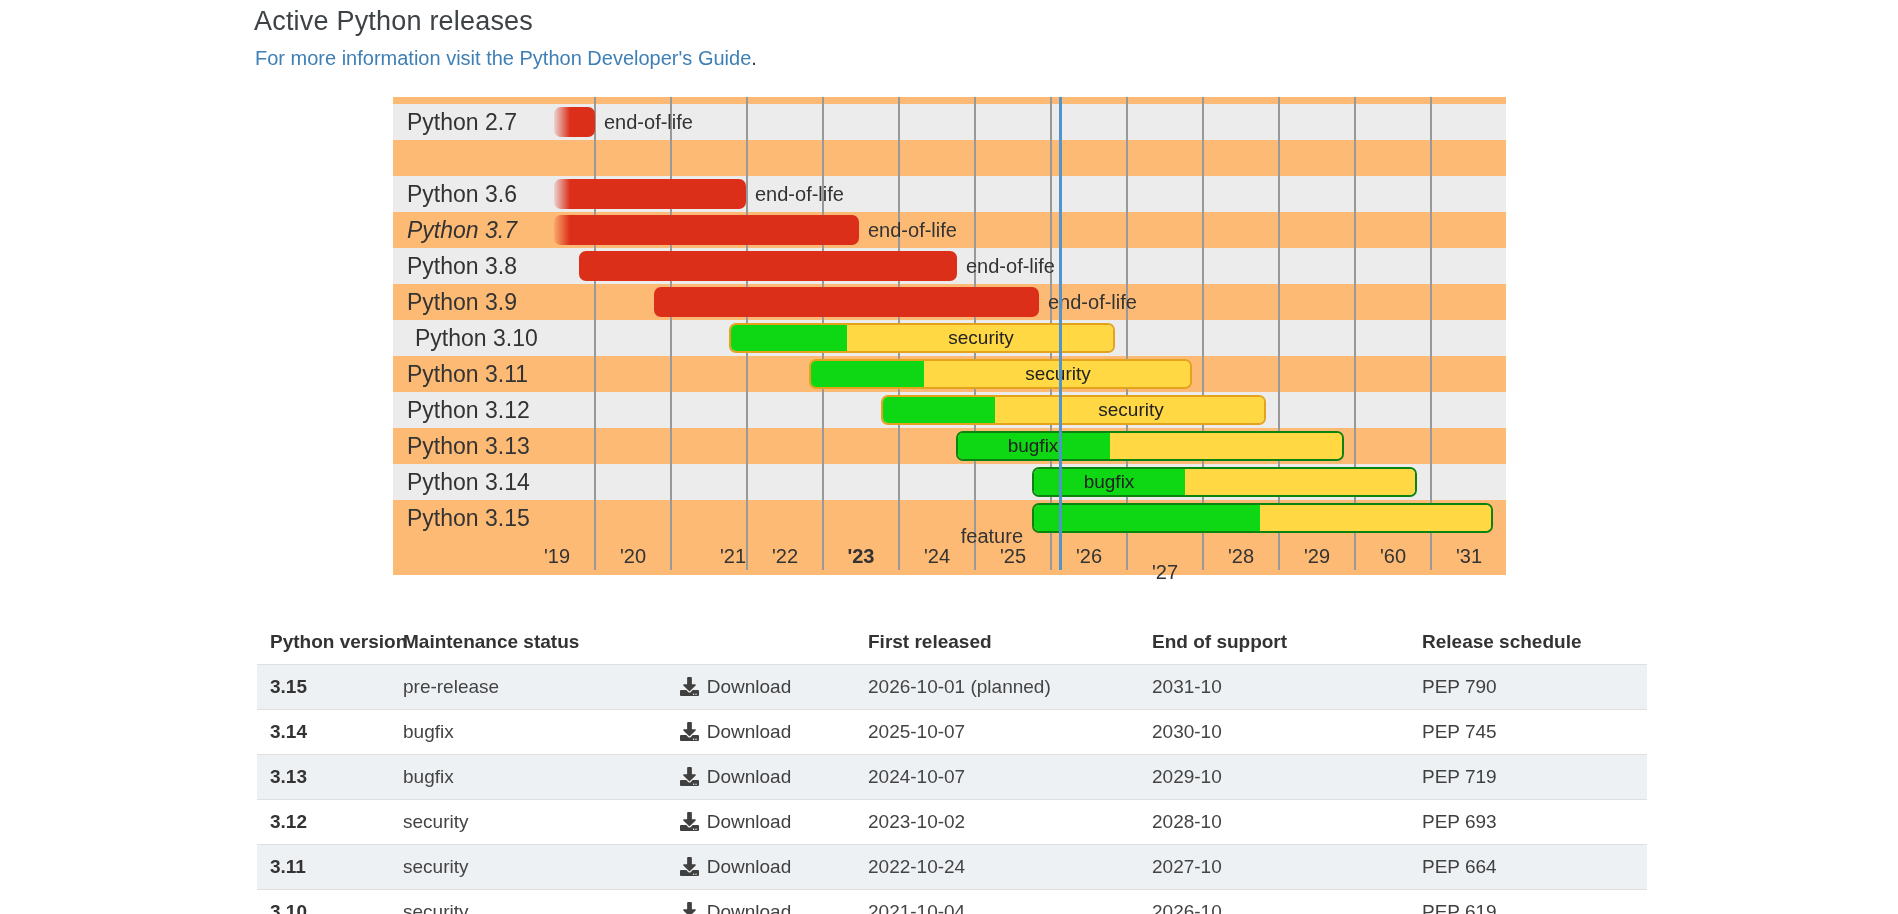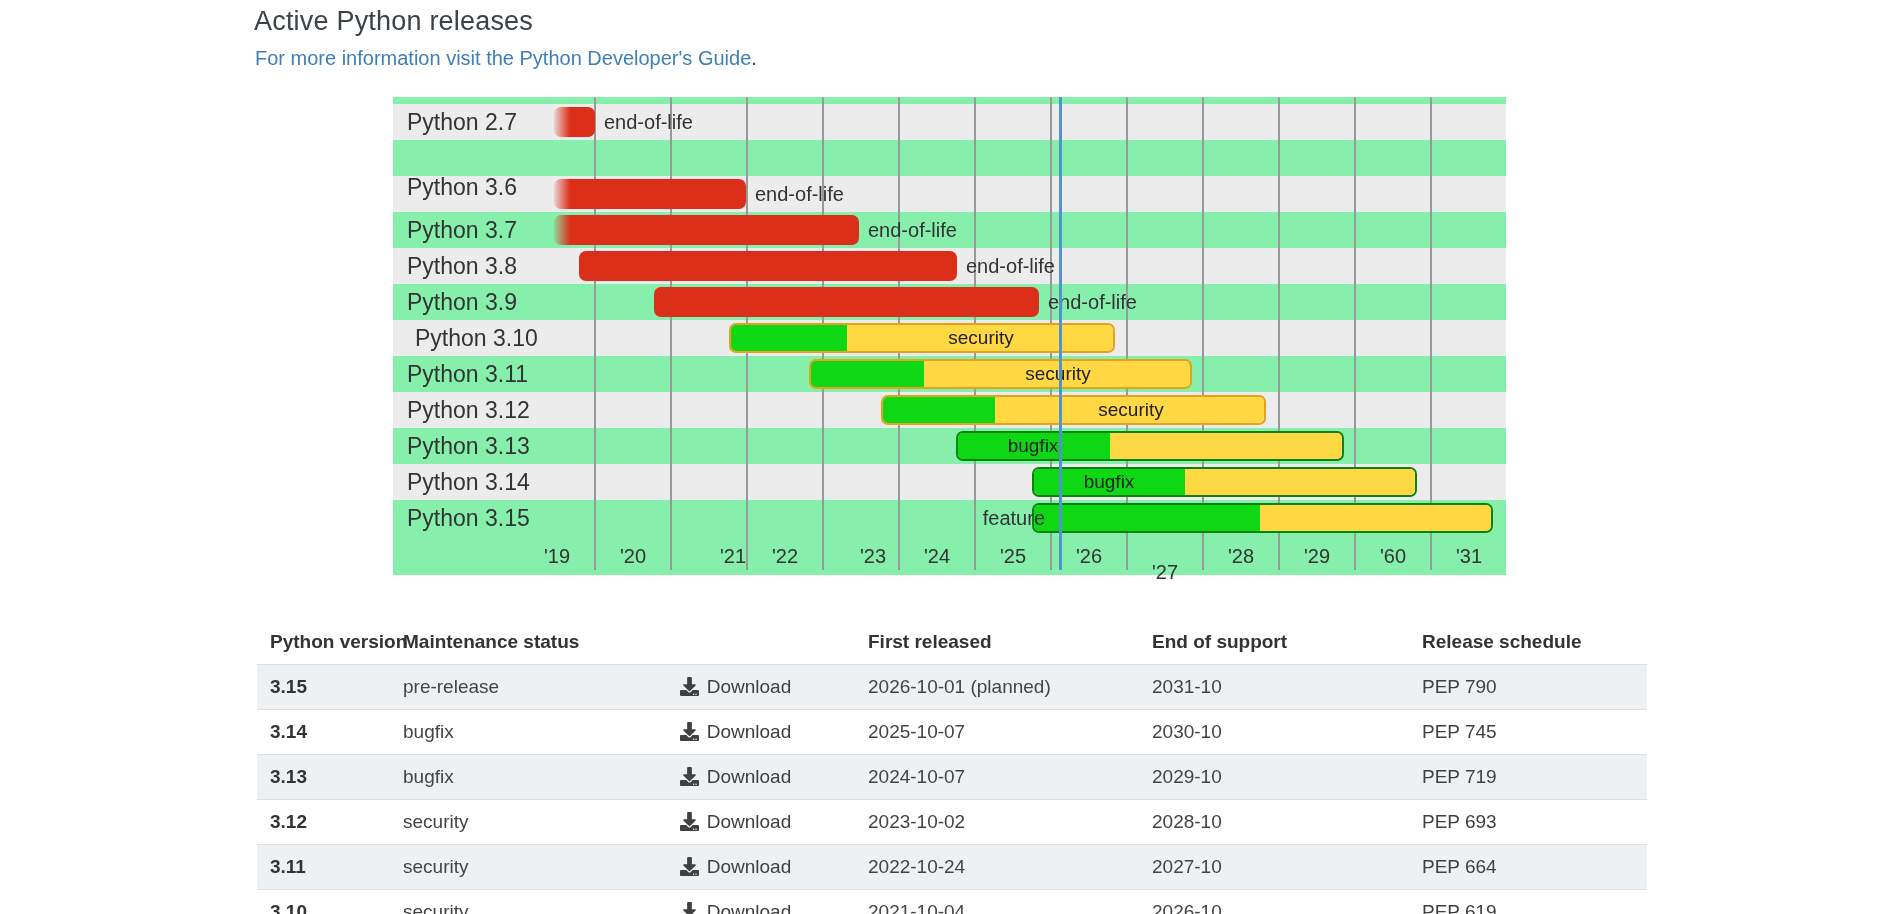--- a/index.html
+++ b/index.html
@@ -10,21 +10,21 @@
   }
   .page-title {
     position:absolute; left:254px; top:6px; margin:0;
     font-size:27px; font-weight:400; color:#3c4245; letter-spacing:0.2px;
   }
   .subtitle { position:absolute; left:255px; top:47px; margin:0; font-size:20px; }
   .subtitle a { color:#3e7fb6; text-decoration:none; cursor:pointer; }
   .subtitle .dot { color:#333; }
 
   
-  #chart { position:absolute; left:393px; top:97px; width:1113px; height:478px; background:#86efac; }
+  #chart { position:absolute; left:393px; top:97px; width:1113px; height:478px; background:#fdba74; }
   .stripe-row { position:absolute; left:0; width:1113px; height:36px; z-index:1; }
   .stripe-row.striped { background:#ececec; }
   .gridline { position:absolute; top:0; width:2px; height:473px; background:#999; z-index:2; }
   .row-label {
     position:absolute; left:14px; z-index:4; font-size:23px; color:#333; line-height:36px; white-space:nowrap;
   }
   .bar { position:absolute; height:30px; margin-top:3px; border-radius:7px; z-index:3; }
   .bar.eol { background:#dc2f1a; }
   .bar.eol.fade {
     background:linear-gradient(to right, rgba(220,47,26,0.12), #dc2f1a 16px);
@@ -74,25 +74,25 @@
 <h2 class="page-title">Active Python releases</h2>
 <p class="subtitle"><a>For more information visit the Python Developer's Guide</a><span class="dot">.</span></p>
 
 <div id="chart">
     <div class="stripe-row striped" style="top: 7px;"></div>
     <div class="row-label" style="top: 7px;">Python 2.7</div>
     <div class="bar eol fade" style="left: 161px; width: 41px; top: 7px; margin-top: 3px; position: absolute;"></div>
     <div class="bar-annotation side" style="top: 7px; left: 211px;">end-of-life</div>
     <div class="stripe-row" style="top: 43px;"></div>
     <div class="stripe-row striped" style="top: 79px;"></div>
-    <div class="row-label" style="top: 72px;">Python 3.6</div>
+    <div class="row-label" style="top: 79px;">Python 3.6</div>
     <div class="bar eol fade" style="left: 161px; width: 192px; top: 79px; margin-top: 3px; position: absolute;"></div>
     <div class="bar-annotation side" style="top: 79px; left: 362px;">end-of-life</div>
     <div class="stripe-row" style="top: 115px;"></div>
-    <div class="row-label" style="top: 115px;">Python 3.7</div>
+    <div class="row-label" style="top: 115px; font-style: italic;">Python 3.7</div>
     <div class="bar eol fade" style="left: 161px; width: 305px; top: 115px; margin-top: 3px; position: absolute;"></div>
     <div class="bar-annotation side" style="top: 115px; left: 475px;">end-of-life</div>
     <div class="stripe-row striped" style="top: 151px;"></div>
     <div class="row-label" style="top: 151px;">Python 3.8</div>
     <div class="bar eol" style="left: 186px; width: 378px; top: 151px; margin-top: 3px; position: absolute;"></div>
     <div class="bar-annotation side" style="top: 151px; left: 573px;">end-of-life</div>
     <div class="stripe-row" style="top: 187px;"></div>
     <div class="row-label" style="top: 187px;">Python 3.9</div>
     <div class="bar eol" style="left: 261px; width: 385px; top: 187px; margin-top: 3px; position: absolute;"></div>
     <div class="bar-annotation side" style="top: 187px; left: 655px;">end-of-life</div>
@@ -130,39 +130,39 @@
       <div class="seg green" style="width: 151px;"></div>
       <div class="seg yellow"></div>
     </div>
     <div class="bar-annotation centered" style="top: 367px; left: 716px;">bugfix</div>
     <div class="stripe-row" style="top: 403px;"></div>
     <div class="row-label" style="top: 403px;">Python 3.15</div>
     <div class="bar phased greenb" style="left: 639px; width: 461px; top: 403px; margin-top: 3px; position: absolute;">
       <div class="seg green" style="width: 226px;"></div>
       <div class="seg yellow"></div>
     </div>
-    <div class="bar-annotation before side" style="top: 403px; left: 630px; margin-left: 22px;">feature</div>
+    <div class="bar-annotation before side" style="top: 421px; left: 630px;">feature</div>
     <div class="gridline" style="left: 201px;"></div>
     <div class="gridline" style="left: 277px;"></div>
     <div class="gridline" style="left: 353px;"></div>
     <div class="gridline" style="left: 429px;"></div>
     <div class="gridline" style="left: 505px;"></div>
     <div class="gridline" style="left: 581px;"></div>
     <div class="gridline" style="left: 657px;"></div>
     <div class="gridline" style="left: 733px;"></div>
     <div class="gridline" style="left: 809px;"></div>
     <div class="gridline" style="left: 885px;"></div>
     <div class="gridline" style="left: 961px;"></div>
     <div class="gridline" style="left: 1037px;"></div>
     <div class="today-line" style="left: 666px;"></div>
     <div class="axis-label" style="left: 164px;">'19</div>
     <div class="axis-label" style="left: 240px;">'20</div>
     <div class="axis-label" style="left: 316px; margin-left: 24px;">'21</div>
     <div class="axis-label" style="left: 392px;">'22</div>
-    <div class="axis-label" style="left: 480px;">'23</div>
+    <div class="axis-label" style="left: 468px; font-weight: bold;">'23</div>
     <div class="axis-label" style="left: 544px;">'24</div>
     <div class="axis-label" style="left: 620px;">'25</div>
     <div class="axis-label" style="left: 696px;">'26</div>
     <div class="axis-label" style="left: 772px; margin-top: 16px;">'27</div>
     <div class="axis-label" style="left: 848px;">'28</div>
     <div class="axis-label" style="left: 924px;">'29</div>
     <div class="axis-label" style="left: 1000px;">'60</div>
     <div class="axis-label" style="left: 1076px;">'31</div>
   </div>
 

